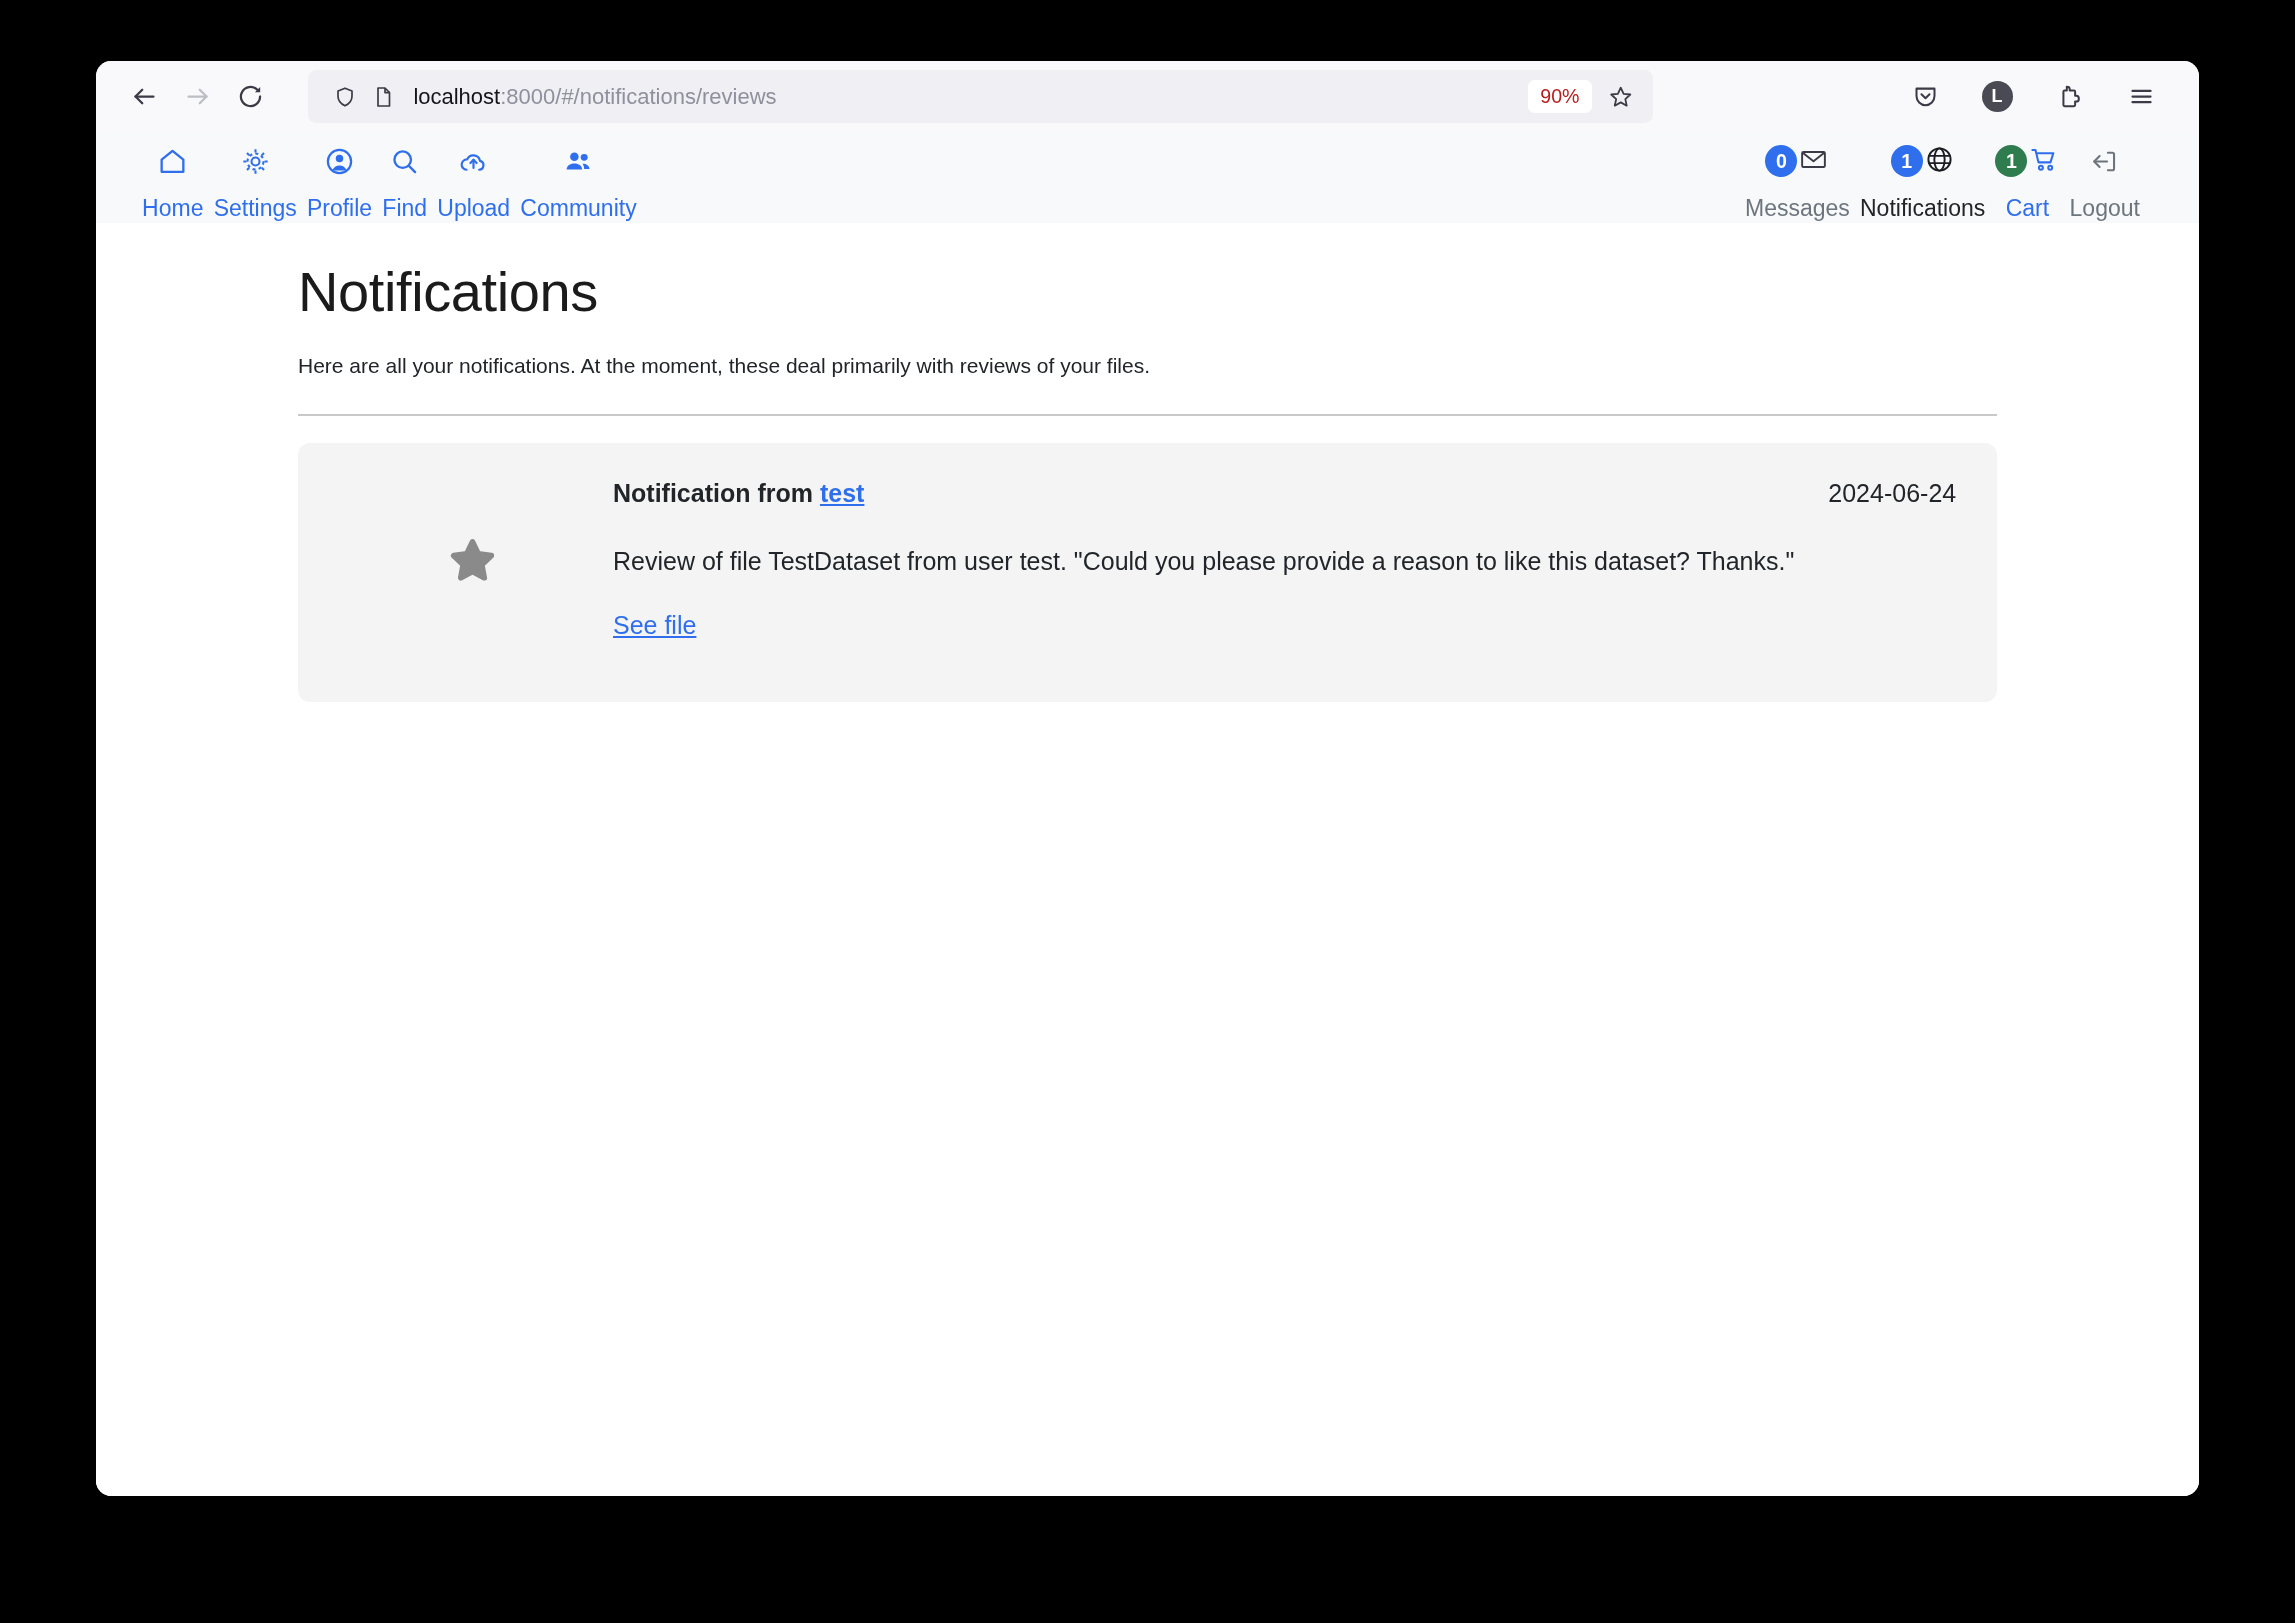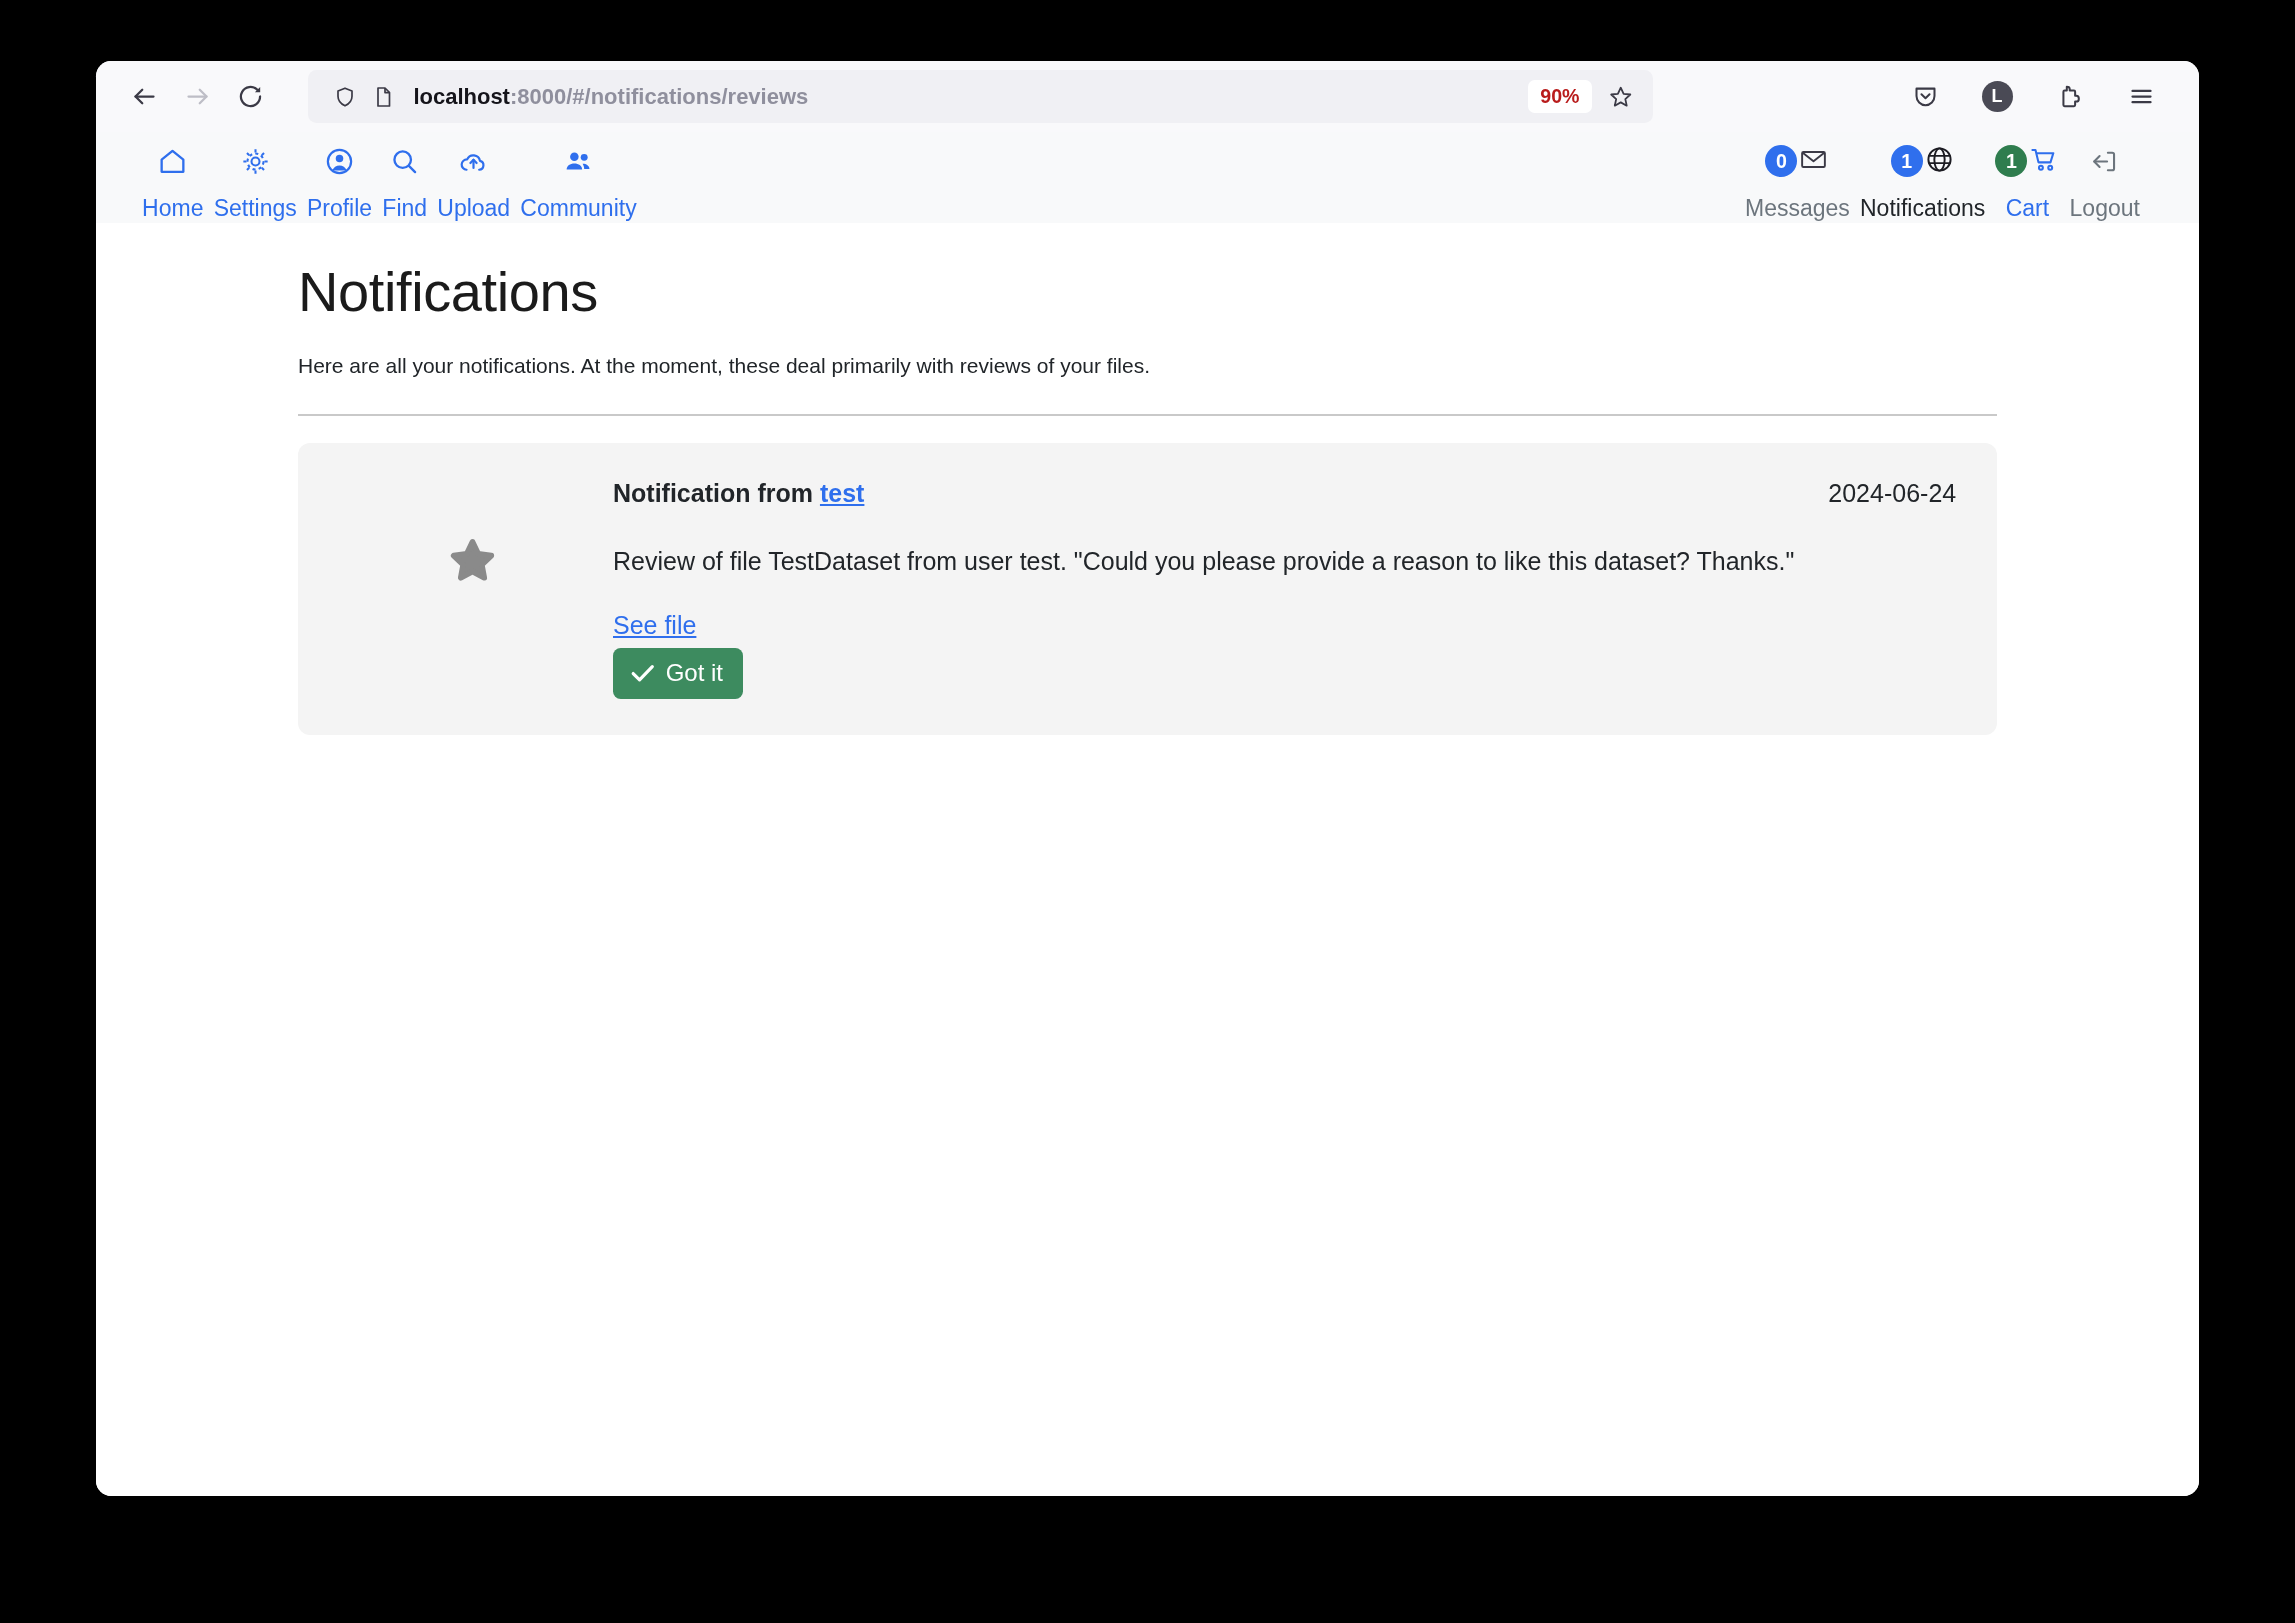--- a/index.html
+++ b/index.html
@@ -120,21 +120,20 @@
   #url-bar {
     flex: 0 0 auto;
     width: 1345px;
     height: 53px;
     margin-left: 31px;
     background: #f0f0f4;
     border-radius: 8.5px;
     display: flex;
     align-items: center;
     padding: 0 12px 0 20.4px;
-    font-weight: bold;
   }
   #shield-icon svg, #page-doc-icon svg { width: 24px; height: 24px; }
   #shield-icon, #page-doc-icon {
     width: 34px; height: 34px;
     display: flex; align-items: center; justify-content: center;
   }
   #page-doc-icon { margin-left: 3.4px; }
   #url-text {
     flex: 1;
     margin-left: 13.6px;
@@ -548,28 +547,20 @@
           <div class="card-body">
             <div class="card-head">
               <span class="card-title"><span>Notification from </span><a href="#">test</a></span>
               <span class="card-date">2024-06-24</span>
             </div>
 
             <p class="card-text">Review of file TestDataset from user test. "Could you please provide a reason to like this dataset? Thanks."</p>
 
             <div>
               <a href="#" class="card-link">See file</a>
-              <div>
-                <button class="got-it-button">
-                  <svg viewBox="0 0 24 20" fill="none" stroke="#ffffff" stroke-width="3" stroke-linecap="round" stroke-linejoin="round">
-                    <polyline points="3,10.5 9,16.5 21,4"></polyline>
-                  </svg>
-                  <span>Got it</span>
-                </button>
-              </div>
             </div>
           </div>
         </div>
 
       </div>
     </div>
   </div>
 </div>
 
 

